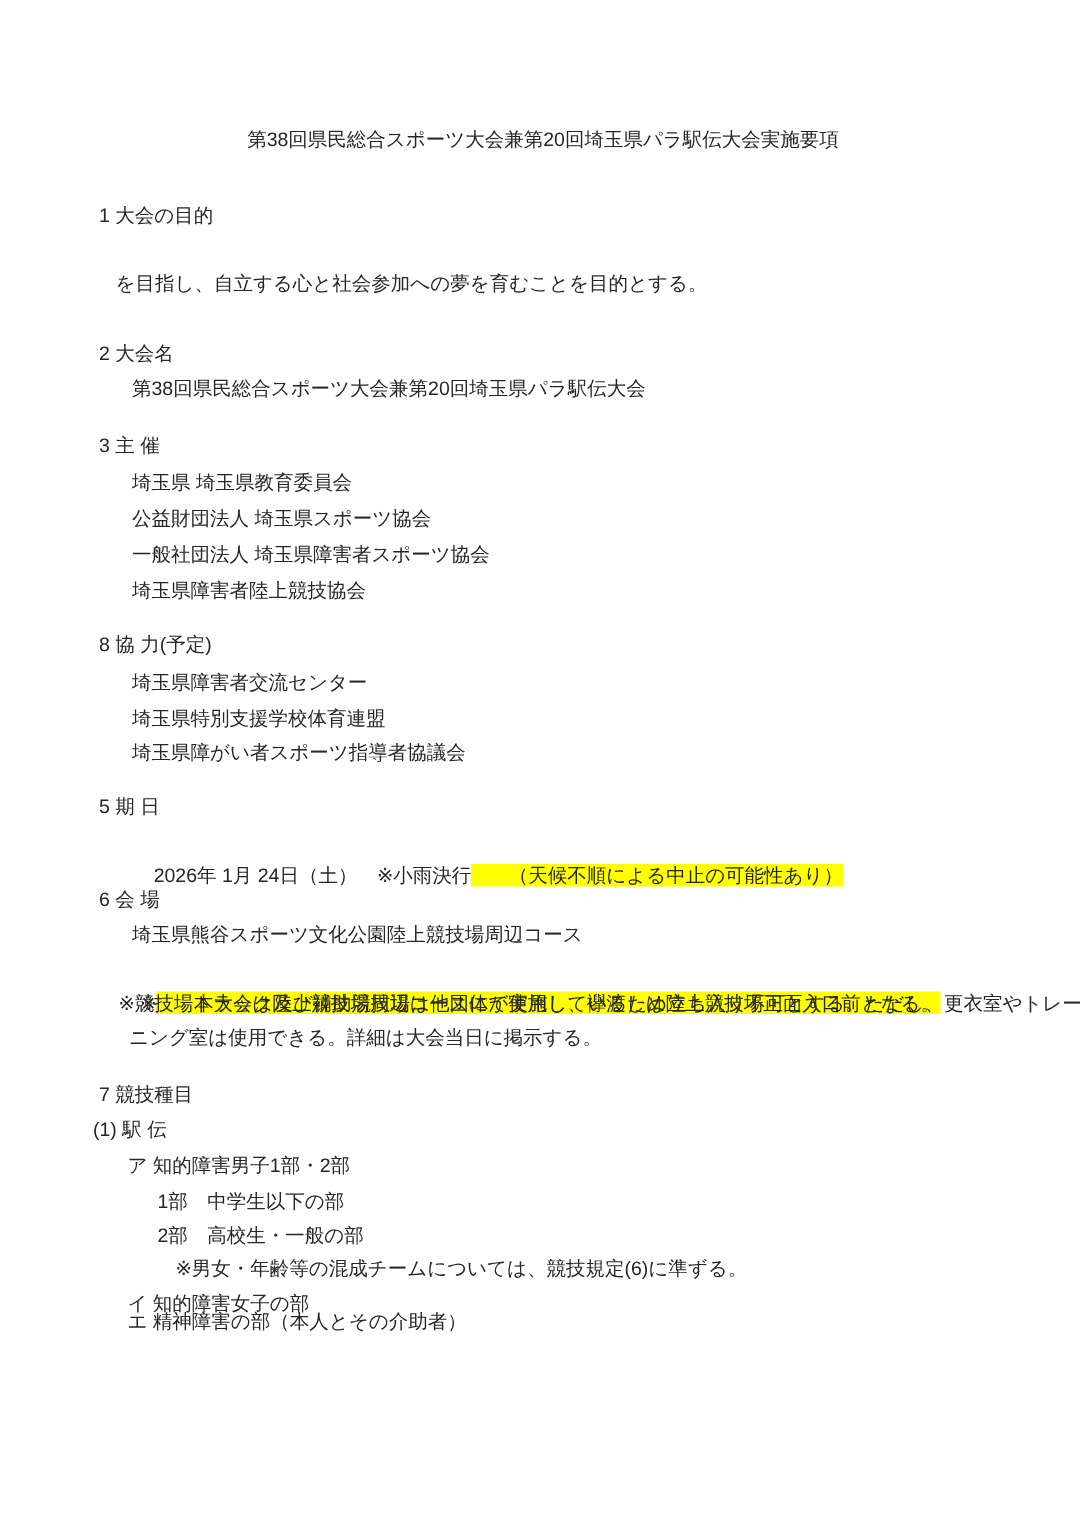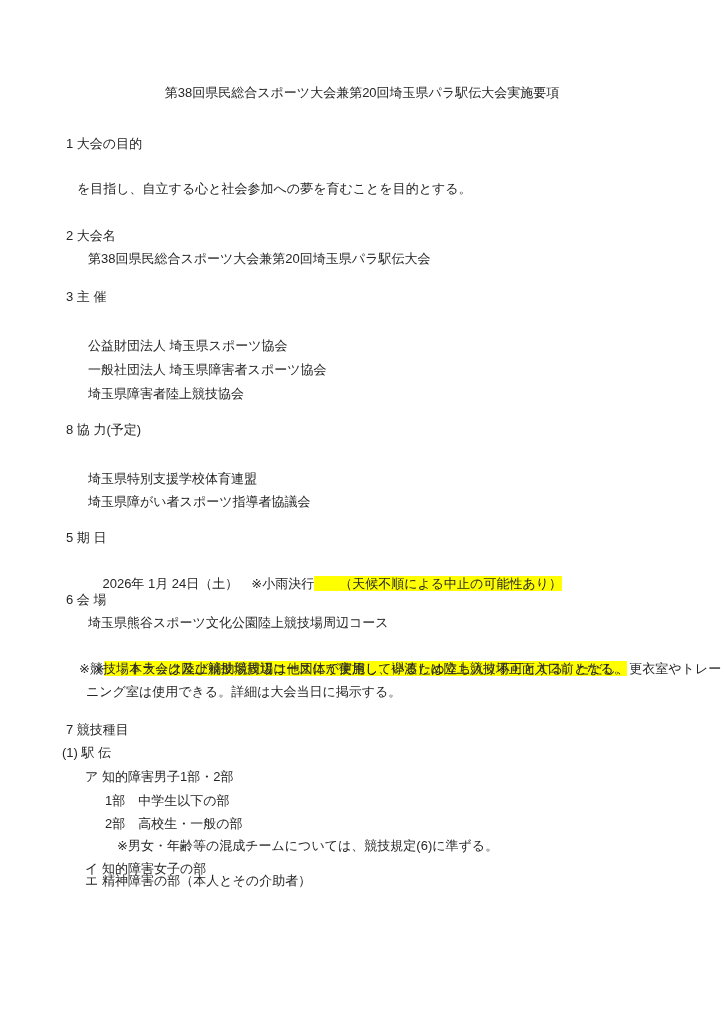--- a/index.html
+++ b/index.html
@@ -40,25 +40,27 @@
 
   <div class="line doc-title" style="top:81px">第38回県民総合スポーツ大会兼第20回埼玉県パラ駅伝大会実施要項</div>
 
   <div class="line" style="top:132px;left:66px">1 大会の目的</div>
   <div class="line" style="top:177px;left:77px">を目指し、自立する心と社会参加への夢を育むことを目的とする。</div>
 
   <div class="line" style="top:224px;left:66px">2 大会名</div>
   <div class="line" style="top:247px;left:88px">第38回県民総合スポーツ大会兼第20回埼玉県パラ駅伝大会</div>
 
   <div class="line" style="top:285px;left:66px">3 主 催</div>
+  <div class="line" style="top:310px;left:88px">埼玉県 埼玉県教育委員会</div>
   <div class="line" style="top:334px;left:88px">公益財団法人 埼玉県スポーツ協会</div>
   <div class="line" style="top:358px;left:88px">一般社団法人 埼玉県障害者スポーツ協会</div>
   <div class="line" style="top:382px;left:88px">埼玉県障害者陸上競技協会</div>
 
   <div class="line" style="top:418px;left:66px">8 協 力(予定)</div>
+  <div class="line" style="top:443px;left:88px">埼玉県障害者交流センター</div>
   <div class="line" style="top:467px;left:88px">埼玉県特別支援学校体育連盟</div>
   <div class="line" style="top:490px;left:88px">埼玉県障がい者スポーツ指導者協議会</div>
 
   <div class="line" style="top:526px;left:66px">5 期 日</div>
   <div class="line" style="top:549px;left:88px">
     <span>2026年 1月 24日（土）　※小雨決行</span><span class="hl">（天候不順による中止の可能性あり）</span>
   </div>
 
   <div class="line" style="top:588px;left:66px">6 会 場</div>
   <div class="line" style="top:611px;left:88px">埼玉県熊谷スポーツ文化公園陸上競技場周辺コース</div>

